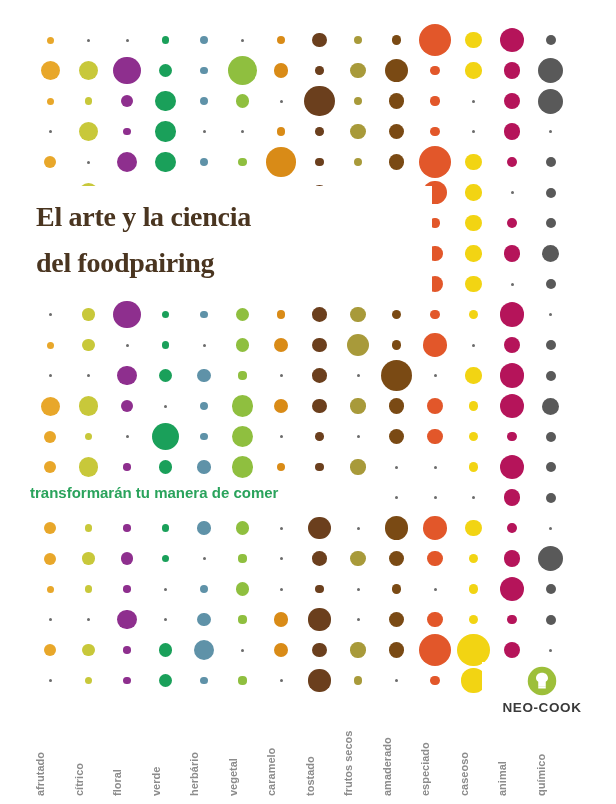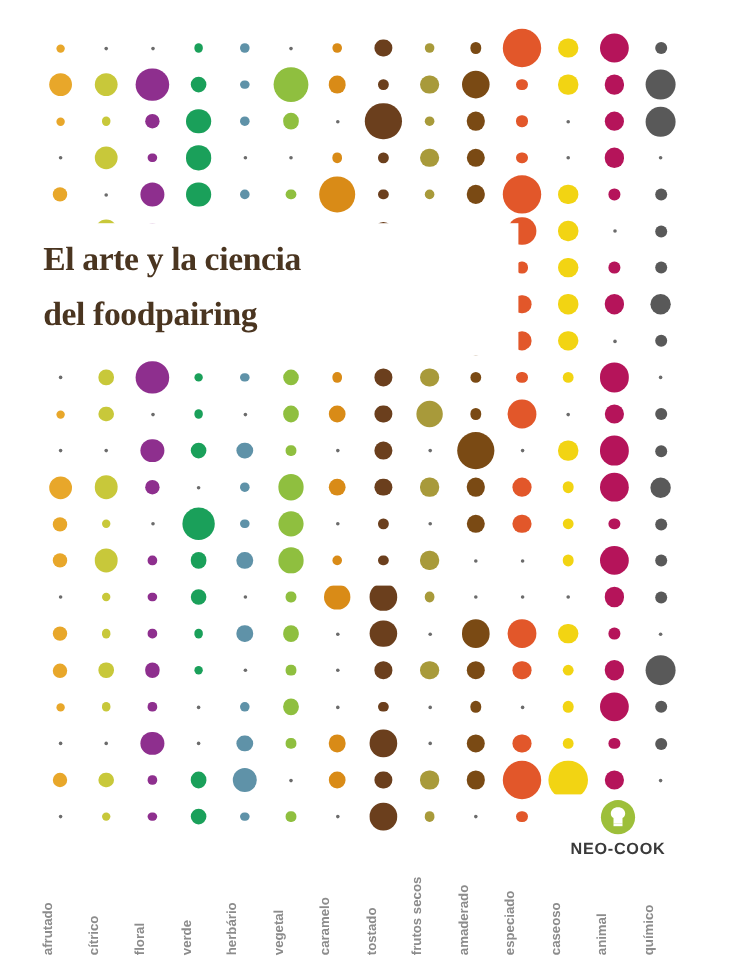--- a/index.html
+++ b/index.html
@@ -77,21 +77,21 @@
     font-family: "Liberation Sans", sans-serif;
     font-weight: bold;
     font-size: 15px;
     line-height: 22px;
     color: #2aa35c;
     white-space: nowrap;
   }
   
   .publisher {
     position: absolute;
-    left: 455px;
+    left: 482px;
     top: 662px;
     width: 120px;
     text-align: center;
     background: #ffffff;
     padding: 4px 0 4px 0;
   }
   .publisher-logo {
     width: 30px;
     height: 30px;
     margin: 0 auto 4px auto;
@@ -440,20 +440,21 @@
       <div class="dot" style="width: 10px; height: 10px; left: 545.5px; top: 675.5px; background: rgb(89, 89, 89);"></div>
     </div>
 
   <div class="title-block">
     <div class="title-line">El arte y la ciencia</div>
     <div class="title-line">del foodpairing</div>
   </div>
 
 
   <div class="subtitle">
+    <div class="subtitle-line">transformarán tu manera de comer</div>
   </div>
 
   <div class="publisher">
     <svg class="publisher-logo" viewBox="0 0 40 40">
       <circle cx="20" cy="20" r="19" fill="#9dbf3a"></circle>
       <path d="M12 16c0-4 3.5-7 8-7s8 3 8 7c0 2.2-1.2 4-3 5v6H15v-6c-1.8-1-3-2.8-3-5z" fill="#ffffff"></path>
       <rect x="15" y="27" width="10" height="3" fill="#ffffff"></rect>
     </svg>
     <div class="publisher-name">NEO-COOK</div>
   </div>

